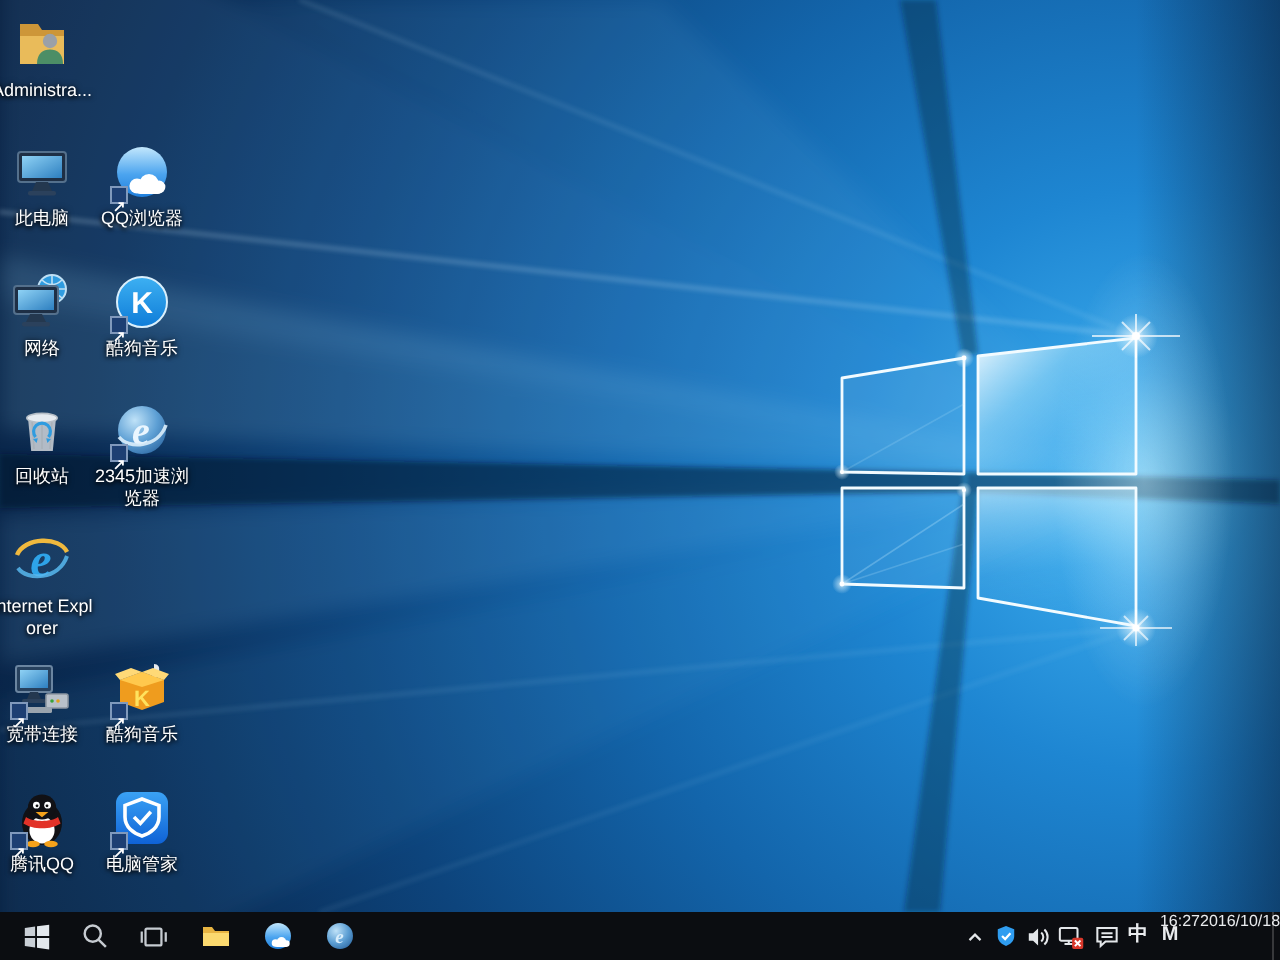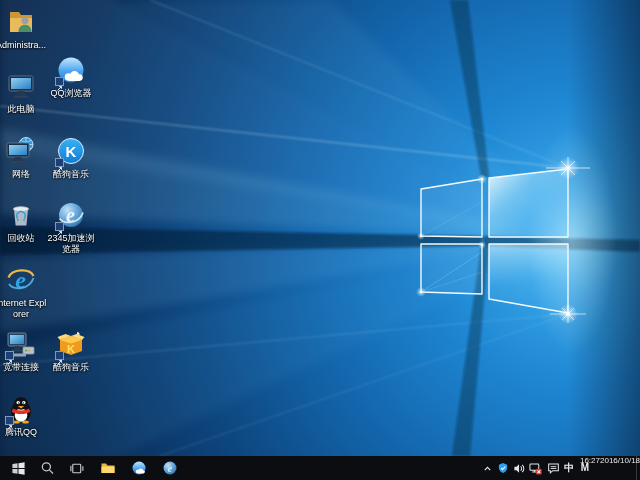--- a/index.html
+++ b/index.html
@@ -164,21 +164,21 @@
             </linearGradient>
           </defs>
       <rect x="4" y="6" width="24" height="15" rx="1.5" fill="#1e2f45" stroke="#54708c" stroke-width="1"></rect>
       <rect x="6" y="8" width="20" height="11" fill="url(#scr)"></rect>
       <path d="M13 21 l-2 4.5 h10 l-2-4.5 Z" fill="#24384f"></path>
       <rect x="9" y="25.5" width="14" height="2.2" rx="1" fill="#2b415c"></rect>
     </svg></div>
     <div class="lbl">此电脑</div>
   </div>
 
-  <div class="cell" style="left:44px;top:54px">
+  <div class="cell" style="left:44px;top:70px">
     <div class="ic"><svg width="32" height="32" viewBox="0 0 32 32">
       <defs>
             <linearGradient id="qbG" x1="0" y1="0" x2="0" y2="1">
         <stop offset="0" stop-color="#c2e7fc"></stop>
               <stop offset="0.55" stop-color="#4ba4ef"></stop>
               <stop offset="1" stop-color="#1f7fdd"></stop>
             </linearGradient>
           </defs>
       <circle cx="16" cy="16" r="12.5" fill="url(#qbG)"></circle>
       <g fill="#fff">
@@ -313,20 +313,38 @@
       <ellipse cx="11.5" cy="29" rx="3.4" ry="1.6" fill="#f5a21b"></ellipse>
       <ellipse cx="20.5" cy="29" rx="3.4" ry="1.6" fill="#f5a21b"></ellipse>
       </svg>
       <span class="badge"><svg width="7" height="7" viewBox="0 0 9 9">
             <path d="M2 7 L7 2 M4.2 2 H7 V4.8" stroke="#fff" stroke-width="1.2" fill="none"></path>
           </svg></span>
     </div>
     <div class="lbl">腾讯QQ</div>
   </div>
 
+  <div class="cell" style="left:44px;top:393px">
+    <div class="ic"><svg width="32" height="32" viewBox="0 0 32 32">
+      <defs>
+            <linearGradient id="bluG" x1="0" y1="0" x2="0" y2="1">
+        <stop offset="0" stop-color="#3aa2f5"></stop>
+              <stop offset="1" stop-color="#0f62d6"></stop>
+            </linearGradient>
+          </defs>
+      <rect x="3" y="3" width="26" height="26" rx="5.5" fill="url(#bluG)"></rect>
+      <path d="M16 6.5 l8.5 3.2 v5.8 c0 5 -4.2 8.2 -8.5 9.5 c-4.3-1.3 -8.5-4.5 -8.5-9.5 v-5.8 Z" fill="none" stroke="#fff" stroke-width="1.8"></path>
+      <path d="M12 15.5 l3.2 3.2 5.2-5.8" fill="none" stroke="#fff" stroke-width="1.8"></path>
+      </svg>
+      <span class="badge"><svg width="7" height="7" viewBox="0 0 9 9">
+            <path d="M2 7 L7 2 M4.2 2 H7 V4.8" stroke="#fff" stroke-width="1.2" fill="none"></path>
+          </svg></span>
+    </div>
+    <div class="lbl">电脑管家</div>
+  </div>
 
   <div class="taskbar">
 
     <div class="tb-btn" style="left:4px">
       <svg width="15" height="15" viewBox="0 0 16 16">
         <path d="M1.5 3.2 L7 2.4 V7.5 H1.5 Z" fill="#c9cfd6"></path>
         <path d="M8 2.3 L14.5 1.4 V7.5 H8 Z" fill="#e3e8ed"></path>
         <path d="M1.5 8.5 H7 V13.6 L1.5 12.8 Z" fill="#c9cfd6"></path>
         <path d="M8 8.5 H14.5 V14.6 L8 13.7 Z" fill="#e3e8ed"></path>
       </svg>

